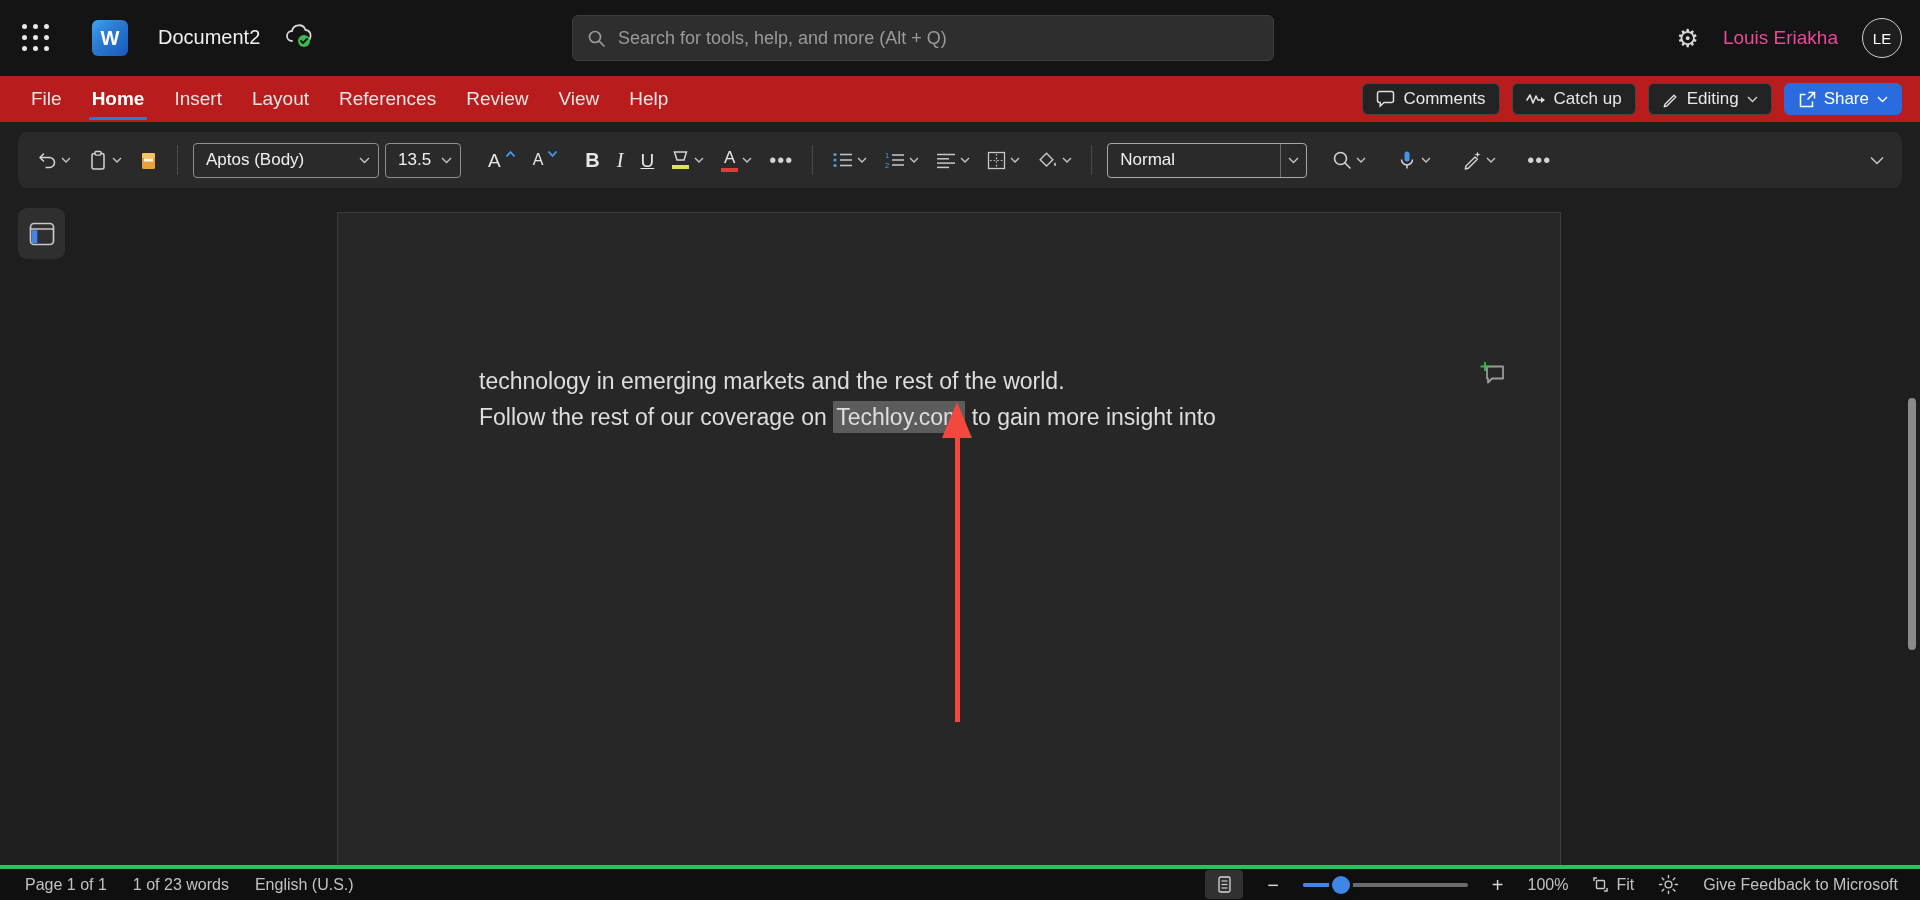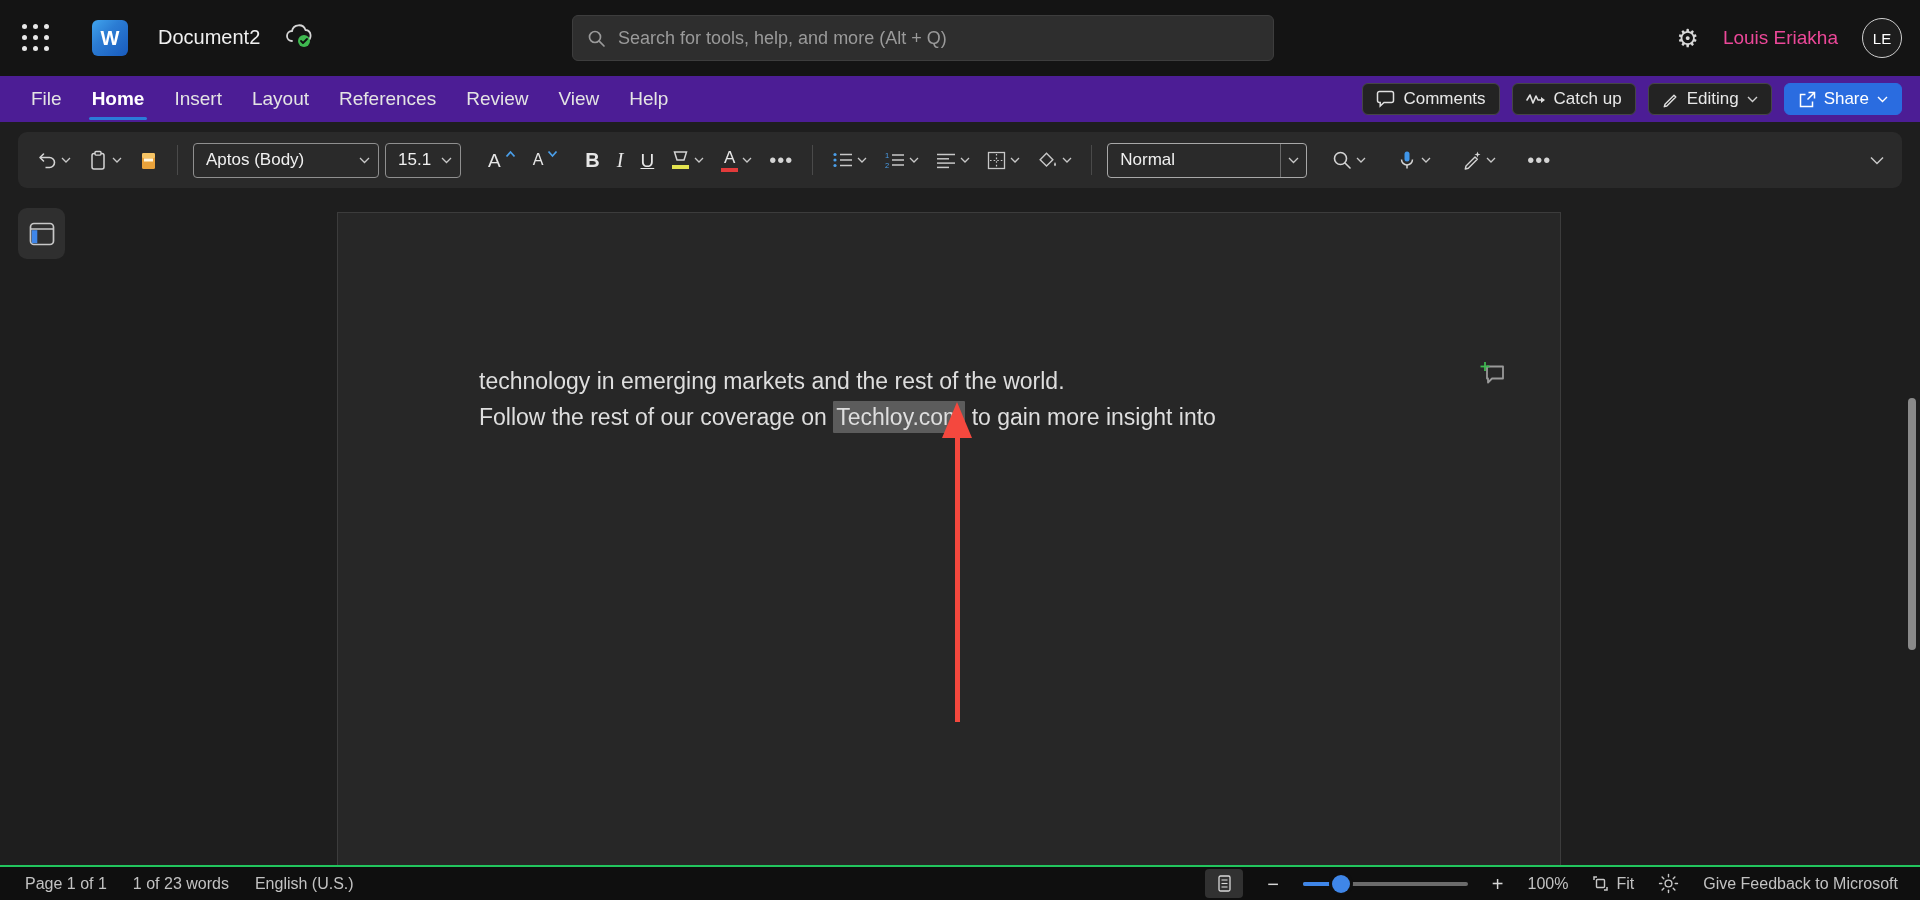--- a/index.html
+++ b/index.html
@@ -24,21 +24,21 @@
   .searchbox input { flex:1; background:transparent; border:none; outline:none; color:#eab308; font-size:18px;
                      font-family:"Liberation Sans","DejaVu Sans",sans-serif; }
   .searchbox input::placeholder { color:#9a9a9a; }
   .top-right { position:absolute; right:18px; top:0; height:76px; display:flex; align-items:center; gap:24px; }
   .gear { font-size:25px; color:#d9d9d9; cursor:pointer; line-height:1; }
   .user-name { font-size:19px; color:#ec4899; }
   .avatar { width:40px; height:40px; border-radius:50%; border:1.5px solid #cfcfcf; background:#1d1d1d;
             display:flex; align-items:center; justify-content:center; font-size:15px; color:#fff; }
 
   
-  .menubar { position:absolute; top:76px; left:0; width:100%; height:46px; background:#4c1d95;
+  .menubar { position:absolute; top:76px; left:0; width:100%; height:46px; background:#b91c1c;
              display:flex; align-items:center; }
   .tabs { display:flex; align-items:stretch; height:100%; padding-left:16px; }
   .tab { position:relative; display:flex; align-items:center; padding:0 15px; font-size:19px; color:#e4e4e4; cursor:pointer; }
   .tab.active { font-weight:bold; color:#fff; }
   .tab.active::after { content:""; position:absolute; left:12px; right:12px; bottom:2px; height:3px;
                        border-radius:2px; background:#2b7cd9; }
   .mb-actions { margin-left:auto; display:flex; align-items:center; gap:12px; padding-right:18px; }
   .mbtn { display:flex; align-items:center; gap:8px; height:32px; padding:0 13px; border:1px solid #464646;
           border-radius:6px; background:#232323; font-size:17px; color:#e8e8e8; cursor:pointer; }
   .mbtn.primary { background:#2a6ce0; border-color:#2a6ce0; color:#fff; }
@@ -73,21 +73,21 @@
   .add-comment { position:absolute; left:1140px; top:147px; cursor:pointer; }
   .arrow-stem { position:absolute; left:955px; top:436px; width:5px; height:286px; background:#f4483e; z-index:6; }
   .arrow-head { position:absolute; left:942px; top:402px; width:0; height:0; z-index:6;
                 border-left:15px solid transparent; border-right:15px solid transparent;
                 border-bottom:36px solid #f4483e; }
   .scroll-thumb { position:absolute; right:4px; top:202px; width:8px; height:252px; background:#8a8a8a;
                   border-radius:4px; cursor:grab; }
 
   
   .statusbar { position:absolute; left:0; bottom:0; width:100%; height:35px; background:#0f0f0f;
-               border-top:2px solid #22c55e; display:flex; align-items:center; font-size:16px; color:#c2c2c2; }
+               border-top:4px solid #22c55e; display:flex; align-items:center; font-size:16px; color:#c2c2c2; }
   .sb-left { display:flex; align-items:center; gap:26px; padding-left:25px; }
   .sb-left span { cursor:pointer; }
   .sb-right { margin-left:auto; display:flex; align-items:center; gap:24px; padding-right:22px; }
   .viewbtn { width:38px; height:29px; background:#313131; border-radius:4px; display:flex;
              align-items:center; justify-content:center; cursor:pointer; }
   .sb-sign { font-size:20px; color:#d6d6d6; cursor:pointer; line-height:1; }
   .slider { position:relative; width:165px; height:4px; background:#6b6b6b; border-radius:2px; cursor:pointer; }
   .slider .fill { position:absolute; left:0; top:0; height:4px; width:38px; background:#3f86e8; border-radius:2px; }
   .slider .knob { position:absolute; left:29px; top:-7px; width:18px; height:18px; border-radius:50%;
                   background:#3f86e8; box-shadow:0 0 0 3px #0f0f0f; }
@@ -216,21 +216,21 @@
 
       <div class="rdiv"></div>
 
       <div class="combo" style="width:186px;gap:44px;">
         <span class="val" style="flex:1;">Aptos (Body)</span>
         <svg width="11" height="7" viewBox="0 0 11 7">
             <path d="M1 1 l4.5 4.5 L10 1" fill="none" stroke="#c8c8c8" stroke-width="1.3"></path>
           </svg>
       </div>
       <div class="combo" style="width:76px; margin-left:-3px;">
-        <span class="val" style="flex:1;">15.1</span>
+        <span class="val" style="flex:1;">13.5</span>
         <svg width="11" height="7" viewBox="0 0 11 7">
             <path d="M1 1 l4.5 4.5 L10 1" fill="none" stroke="#c8c8c8" stroke-width="1.3"></path>
           </svg>
       </div>
 
       <div class="rbtn" style="margin-left:14px;">
         <span class="letter">A</span>
         <svg width="11" height="8" viewBox="0 0 11 8" style="margin-top:-12px;">
             <path d="M1.5 6.5 L5.5 2 L9.5 6.5" fill="none" stroke="#4a9ee8" stroke-width="1.8"></path>
           </svg>

